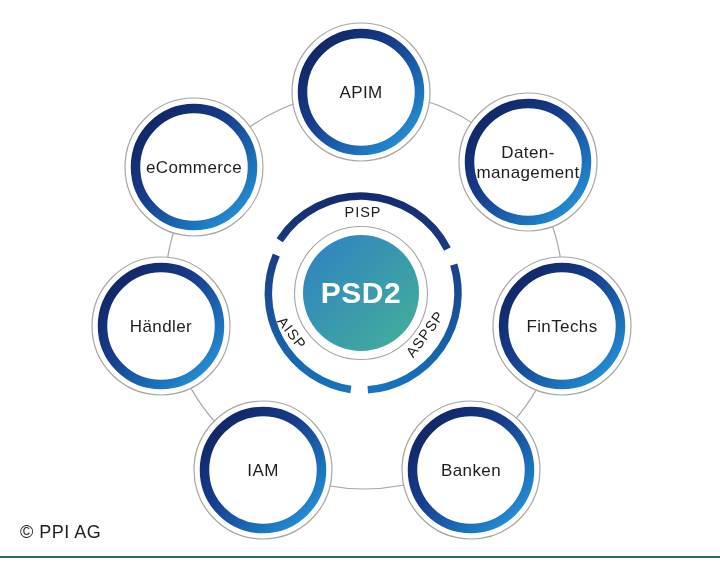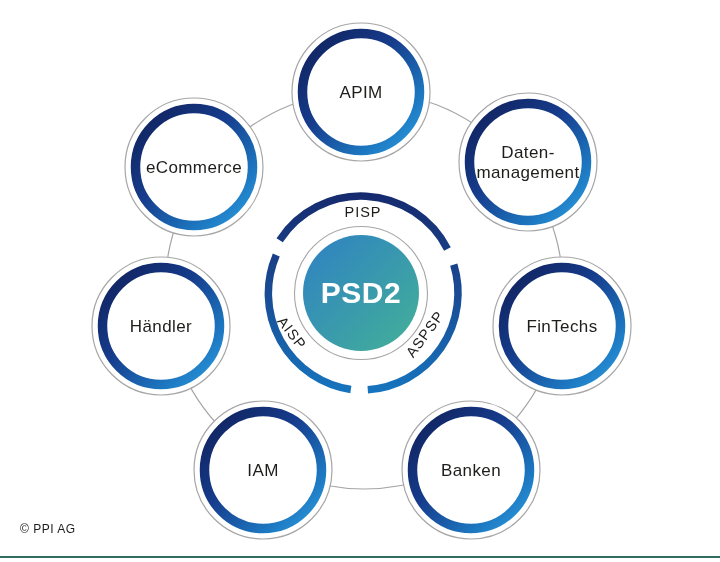--- a/index.html
+++ b/index.html
@@ -31,21 +31,21 @@
   .center-label {
     font-size: 30px;
     font-weight: 700;
     fill: #ffffff;
     letter-spacing: 0.5px;
   }
   .copyright {
     position: absolute;
     left: 20px;
     top: 522px;
-    font-size: 12px;
+    font-size: 18px;
     color: #1d1d1b;
     letter-spacing: 0.5px;
   }
   .footer-line {
     position: absolute;
     left: 0;
     top: 556px;
     width: 720px;
     height: 2px;
     background: #2d6e5e;

